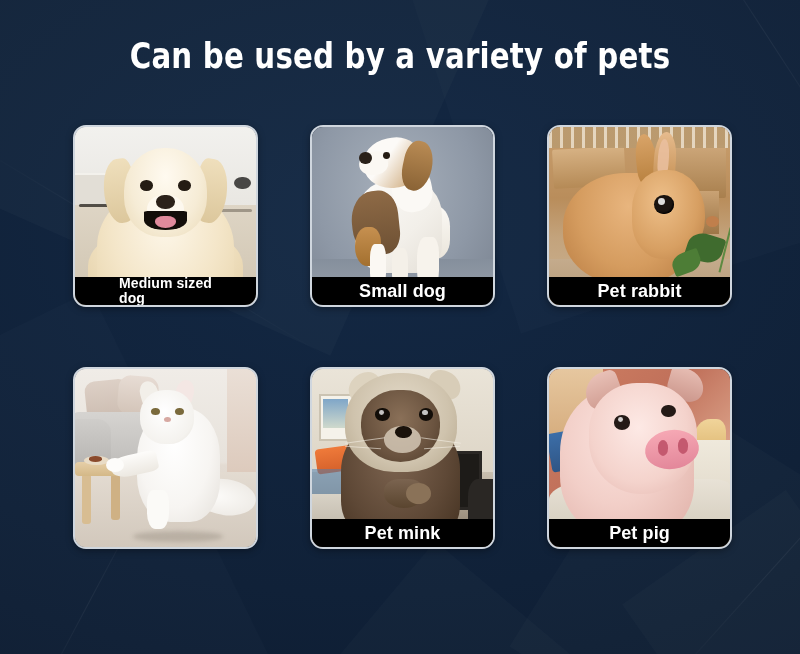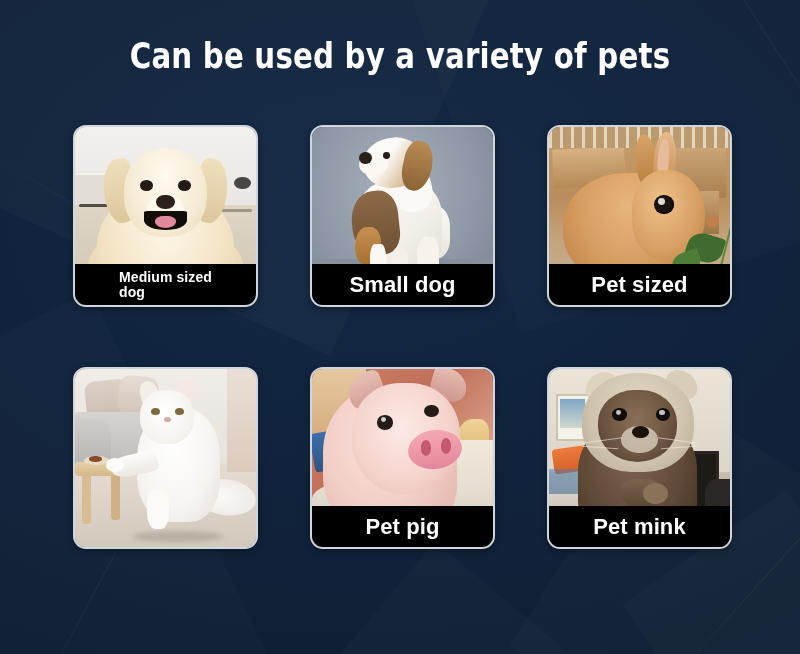--- a/index.html
+++ b/index.html
@@ -41,25 +41,25 @@
   .grid{position:absolute;left:73px;top:125px;width:655px;
     display:grid;grid-template-columns:repeat(3,181px);gap:60px 56px;}
 
   .card{
     position:relative;width:181px;height:178px;border-radius:13px;
     border:2px solid #cfd6de;overflow:hidden;background:#1a2637;
     box-shadow:0 2px 7px rgba(0,0,0,.35);
   }
   .photo{position:absolute;inset:0;overflow:hidden;}
   .label{
-    position:absolute;left:0;right:0;bottom:0;height:41px;background:#000000;
+    position:absolute;left:0;right:0;bottom:0;height:28px;background:#000000;
     display:flex;align-items:center;justify-content:center;
   }
   .label span{
-    color:#ffffff;font-weight:bold;font-size:22px;line-height:19px;
+    color:#ffffff;font-weight:bold;font-size:18px;line-height:19px;
     text-align:left;white-space:pre-line;letter-spacing:.1px;
   }
   .label.two span{font-size:14px;line-height:15px;}
 
   
   .sc{position:absolute;inset:0;}
   .el{position:absolute;}
 
   
   .dog1-bg{inset:0;background:linear-gradient(#eceae6 0%,#e6e2dc 44%,#ded7cb 46%,#d9d1c3 100%);}
@@ -289,21 +289,21 @@
           <div class="el r-head"></div>
           <div class="el r-eye"></div>
             <div class="el r-eyeg"></div>
           <div class="el r-nose"></div>
           <div class="el r-stem"></div>
           <div class="el r-leaf1"></div>
             <div class="el r-leaf2"></div>
         </div>
       </div>
       <div class="label">
-        <span>Pet sized</span>
+        <span>Pet rabbit</span>
       </div>
     </div>
 
     <div class="card">
       <div class="photo">
         <div class="sc">
           <div class="el bg4"></div>
             <div class="el c-wallp"></div>
           <div class="el c-curtain"></div>
           <div class="el c-pillow"></div>
@@ -322,46 +322,20 @@
           <div class="el c-legF"></div>
           <div class="el c-arm"></div>
             <div class="el c-paw"></div>
           <div class="el c-earL"></div>
             <div class="el c-earR"></div>
           <div class="el c-head"></div>
           <div class="el c-eyeL"></div>
             <div class="el c-eyeR"></div>
             <div class="el c-nose"></div>
         </div>
-      </div>
-    </div>
-
-    <div class="card">
-      <div class="photo">
-        <div class="sc">
-          <div class="el bg5"></div>
-          <div class="el p-wallL"></div>
-            <div class="el p-blue"></div>
-          <div class="el p-yellow"></div>
-          <div class="el p-blanket2"></div>
-            <div class="el p-blanket"></div>
-          <div class="el p-body"></div>
-          <div class="el p-earL"></div>
-            <div class="el p-earR"></div>
-          <div class="el p-face"></div>
-          <div class="el p-eyeL"></div>
-            <div class="el p-eyeG"></div>
-            <div class="el p-eyeR"></div>
-          <div class="el p-snout"></div>
-          <div class="el p-nL"></div>
-            <div class="el p-nR"></div>
-        </div>
-      </div>
-      <div class="label">
-        <span>Pet pig</span>
       </div>
     </div>
 
     <div class="card">
       <div class="photo">
         <div class="sc">
           <div class="el bg6"></div>
             <div class="el m-wall"></div>
           <div class="el m-frame"></div>
             <div class="el m-frameArt"></div>
@@ -388,14 +362,40 @@
           <div class="m-wh" style="left:18%;top:44%;width:20%;transform:rotate(4deg);"></div>
           <div class="m-wh" style="right:18%;top:40%;width:22%;transform:rotate(8deg);"></div>
           <div class="m-wh" style="right:18%;top:44%;width:20%;transform:rotate(-4deg);"></div>
         </div>
       </div>
       <div class="label">
         <span>Pet mink</span>
       </div>
     </div>
 
+    <div class="card">
+      <div class="photo">
+        <div class="sc">
+          <div class="el bg5"></div>
+          <div class="el p-wallL"></div>
+            <div class="el p-blue"></div>
+          <div class="el p-yellow"></div>
+          <div class="el p-blanket2"></div>
+            <div class="el p-blanket"></div>
+          <div class="el p-body"></div>
+          <div class="el p-earL"></div>
+            <div class="el p-earR"></div>
+          <div class="el p-face"></div>
+          <div class="el p-eyeL"></div>
+            <div class="el p-eyeG"></div>
+            <div class="el p-eyeR"></div>
+          <div class="el p-snout"></div>
+          <div class="el p-nL"></div>
+            <div class="el p-nR"></div>
+        </div>
+      </div>
+      <div class="label">
+        <span>Pet pig</span>
+      </div>
+    </div>
+
   </div>
 </div>
 
 </body></html>

